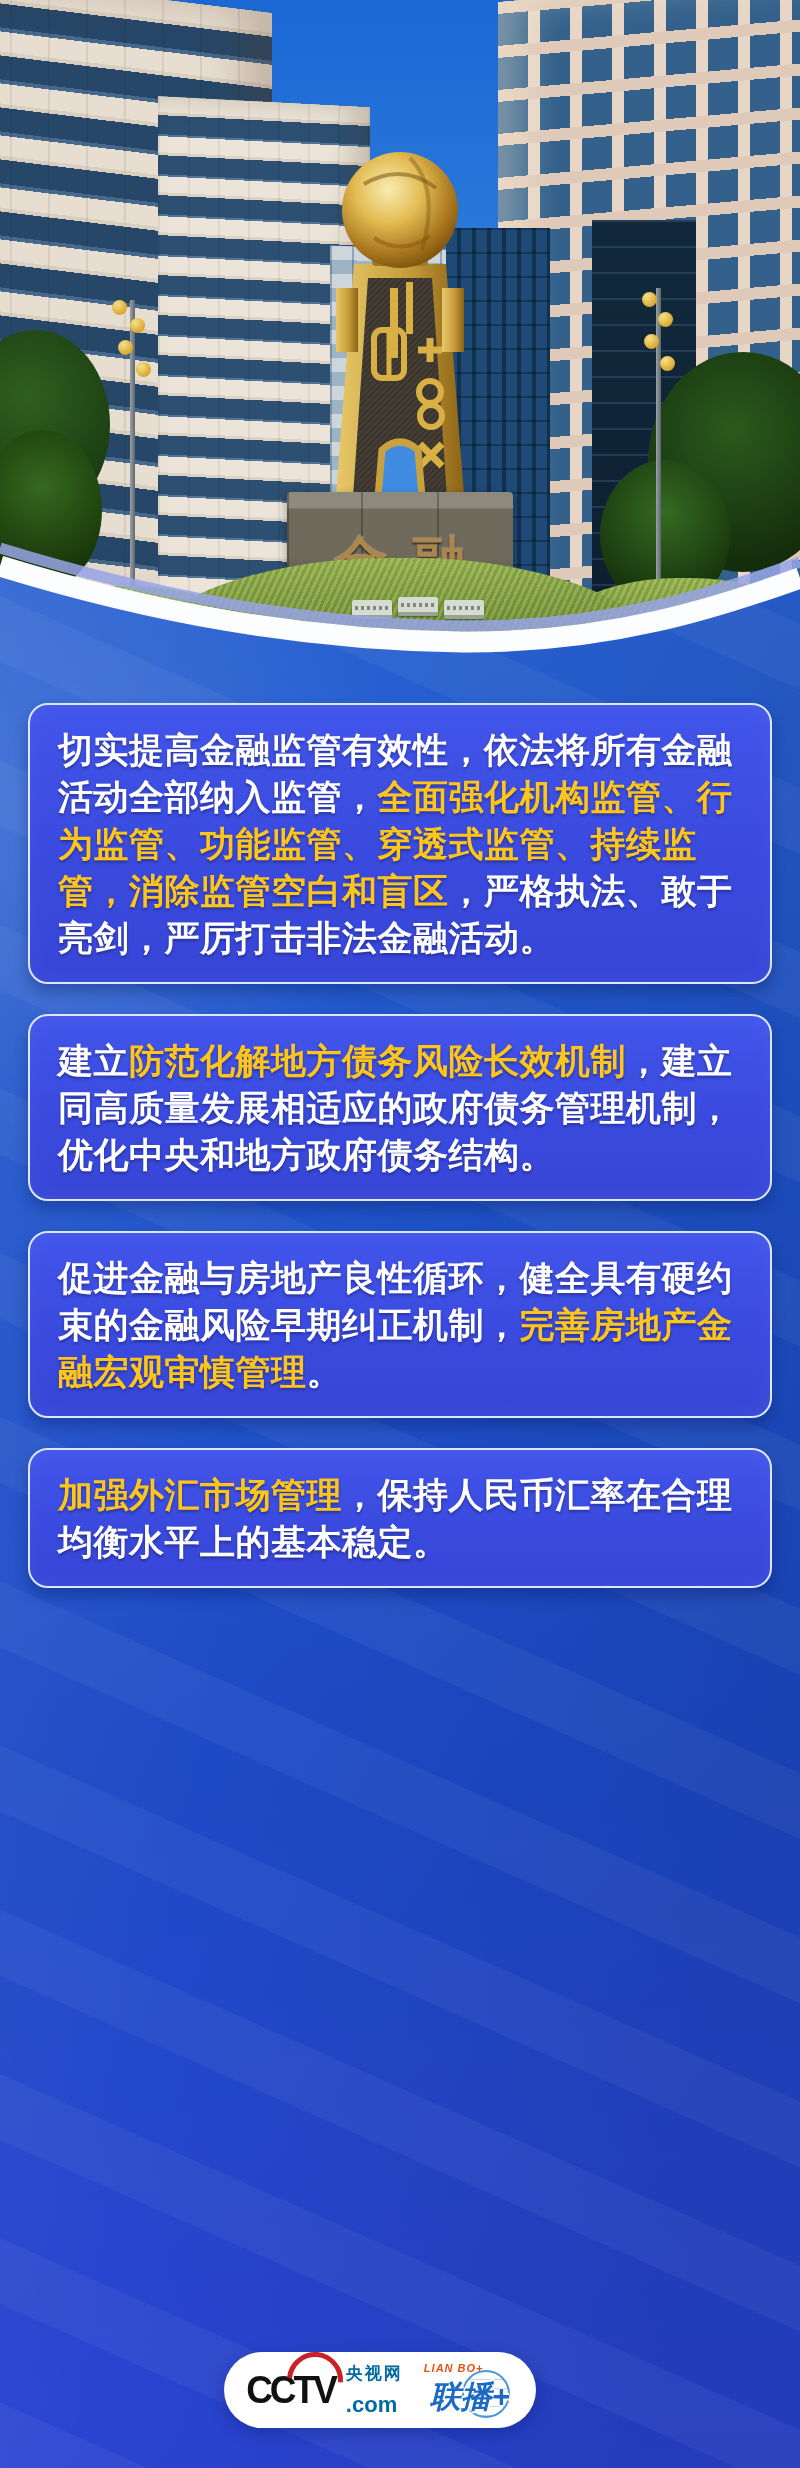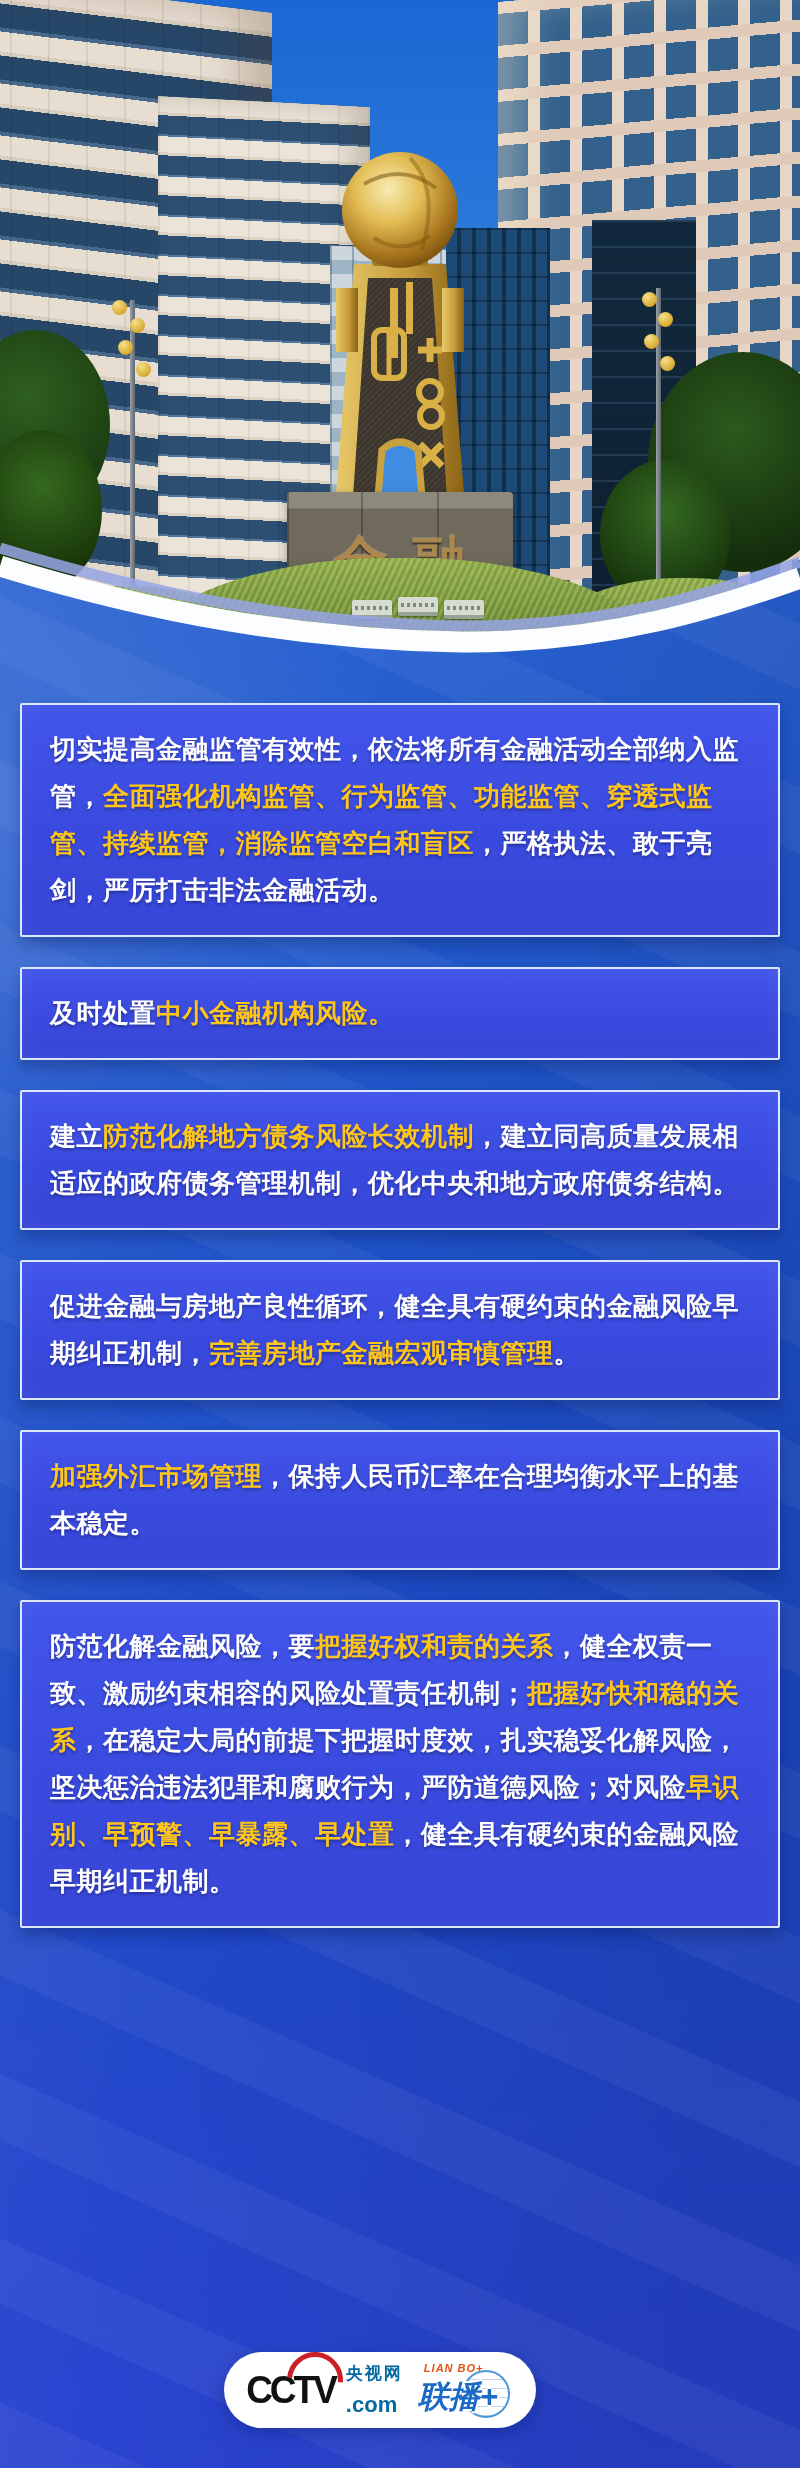--- a/index.html
+++ b/index.html
@@ -93,46 +93,46 @@
   .mound-c{left:120px;top:558px;width:560px;height:130px;}
   .mound-l{left:-40px;top:586px;width:330px;height:104px;}
   .mound-r{left:516px;top:578px;width:336px;height:110px;}
   .signboard{position:absolute;width:40px;height:15px;background:#d6dcd2;border-radius:2px;
     border-bottom:4px solid #98a494;box-shadow:0 1px 2px rgba(0,0,0,.4);
     background-image:repeating-linear-gradient(90deg,#7d8a80 0 3px,transparent 3px 6px);background-size:34px 4px;background-position:3px 6px;background-repeat:no-repeat;}
   
   .curve{position:absolute;left:0;top:540px;width:800px;height:150px;z-index:6;pointer-events:none;}
   
   .cards{position:absolute;left:0;top:0;width:800px;z-index:7;padding:703px 0 0;box-sizing:border-box;}
-  .card{margin:0 20px 30px;border-radius:2px;border:2px solid #dbe7fb;
+  .card{margin:0 28px 30px;border-radius:20px;border:2px solid #dbe7fb;
     background:linear-gradient(180deg,#4255ea 0%,#3a4ade 55%,#3746d7 100%);
     box-shadow:0 8px 14px rgba(8,20,80,.30), inset 0 0 22px rgba(255,255,255,.05);
     padding:21px 28px;box-sizing:border-box;
-    font-size:26px;line-height:47px;font-weight:700;letter-spacing:.5px;color:#ffffff;
+    font-size:35px;line-height:47px;font-weight:700;letter-spacing:.5px;color:#ffffff;
     text-shadow:0 2px 3px rgba(0,0,30,.35);}
   .card .hl{color:#ffc61a;}
   
   .footer{position:absolute;left:0;top:2352px;width:760px;z-index:7;}
   .pill{width:312px;height:76px;margin:0 auto;background:#ffffff;border-radius:40px;
     display:flex;align-items:center;justify-content:center;gap:9px;
     box-shadow:0 5px 16px rgba(0,20,90,.30);}
   .cctv-wrap{position:relative;display:flex;align-items:center;}
   .cctv-letters{font-size:37px;font-weight:900;letter-spacing:-3px;color:#111;transform:scaleY(1.05);}
   .cctv-arc{position:absolute;top:-17px;right:-8px;width:46px;height:46px;border-radius:50%;
     border:5px solid transparent;border-top-color:#c92127;border-right-color:#c92127;transform:rotate(-40deg);}
   .site-col{display:flex;flex-direction:column;line-height:1;color:#0369a1;margin-left:2px;}
   .site-cn{font-size:17px;font-weight:700;letter-spacing:2px;}
   .site-com{font-size:22px;font-weight:700;margin-top:12px;}
   .lianbo{position:relative;margin-left:6px;width:96px;height:56px;}
   .lianbo .globe{position:absolute;right:4px;top:8px;width:44px;height:44px;border-radius:50%;
     border:2px solid #4f98d8;background:radial-gradient(circle at 35% 30%,#eef6ff,#b9d8f2 70%,#8fc0e8);
     background-image:repeating-linear-gradient(0deg, rgba(70,140,200,.35) 0 1.5px, transparent 1.5px 9px);}
   .lianbo .en{position:absolute;top:0;left:6px;font-size:11px;font-weight:900;font-style:italic;
     color:#e8520f;letter-spacing:1px;white-space:nowrap;}
-  .lianbo .cn{position:absolute;left:0;top:14px;font-size:31px;font-weight:900;font-style:italic;
+  .lianbo .cn{position:absolute;left:12px;top:14px;font-size:31px;font-weight:900;font-style:italic;
     color:#1b6ac6;white-space:nowrap;
     text-shadow:2px 0 0 #fff,-2px 0 0 #fff,0 2px 0 #fff,0 -2px 0 #fff,1px 1px 0 #fff,-1px -1px 0 #fff;}
 </style>
 </head>
 <body>
 
 <div class="bg-base"></div>
 
 <svg class="circuit" viewBox="0 0 800 600">
   <rect x="732" y="103" width="86" height="86" rx="14" fill="none" stroke="rgba(150,190,245,.5)" stroke-width="2.5"></rect>
@@ -231,25 +231,23 @@
   <div class="signboard" style="left:444px;top:600px;"></div>
 </div>
 
 <svg class="curve" viewBox="0 0 800 150">
   <path d="M0 8 C150 54 300 84 462 86 C612 87 722 50 800 22" fill="none" stroke="rgba(150,165,230,.85)" stroke-width="11"></path>
   <path d="M0 26 C150 72 300 100 462 102 C612 103 722 66 800 38" fill="none" stroke="#fbfdff" stroke-width="21"></path>
 </svg>
 
 <div class="cards">
   <div class="card"><span><span>切实提高金融监管有效性，依法将所有金融活动全部纳入监管，</span><span class="hl">全面强化机构监管、行为监管、功能监管、穿透式监管、持续监管，消除监管空白和盲区</span><span>，严格执法、敢于亮剑，严厉打击非法金融活动。</span></span></div>
-  <div class="card"><span><span>及时处置</span><span class="hl">中小金融机构风险。</span></span></div>
   <div class="card"><span><span>建立</span><span class="hl">防范化解地方债务风险长效机制</span><span>，建立同高质量发展相适应的政府债务管理机制，优化中央和地方政府债务结构。</span></span></div>
   <div class="card"><span><span>促进金融与房地产良性循环，健全具有硬约束的金融风险早期纠正机制，</span><span class="hl">完善房地产金融宏观审慎管理</span><span>。</span></span></div>
   <div class="card"><span><span class="hl">加强外汇市场管理</span><span>，保持人民币汇率在合理均衡水平上的基本稳定。</span></span></div>
-  <div class="card"><span><span>防范化解金融风险，要</span><span class="hl">把握好权和责的关系</span><span>，健全权责一致、激励约束相容的风险处置责任机制；</span><span class="hl">把握好快和稳的关系</span><span>，在稳定大局的前提下把握时度效，扎实稳妥化解风险，坚决惩治违法犯罪和腐败行为，严防道德风险；对风险</span><span class="hl">早识别、早预警、早暴露、早处置</span><span>，健全具有硬约束的金融风险早期纠正机制。</span></span></div>
 </div>
 
 <div class="footer">
   <div class="pill">
     <div class="cctv-wrap">
       <span class="cctv-letters">CCTV</span>
       <span class="cctv-arc"></span>
     </div>
     <div class="site-col">
       <span class="site-cn">央视网</span>

